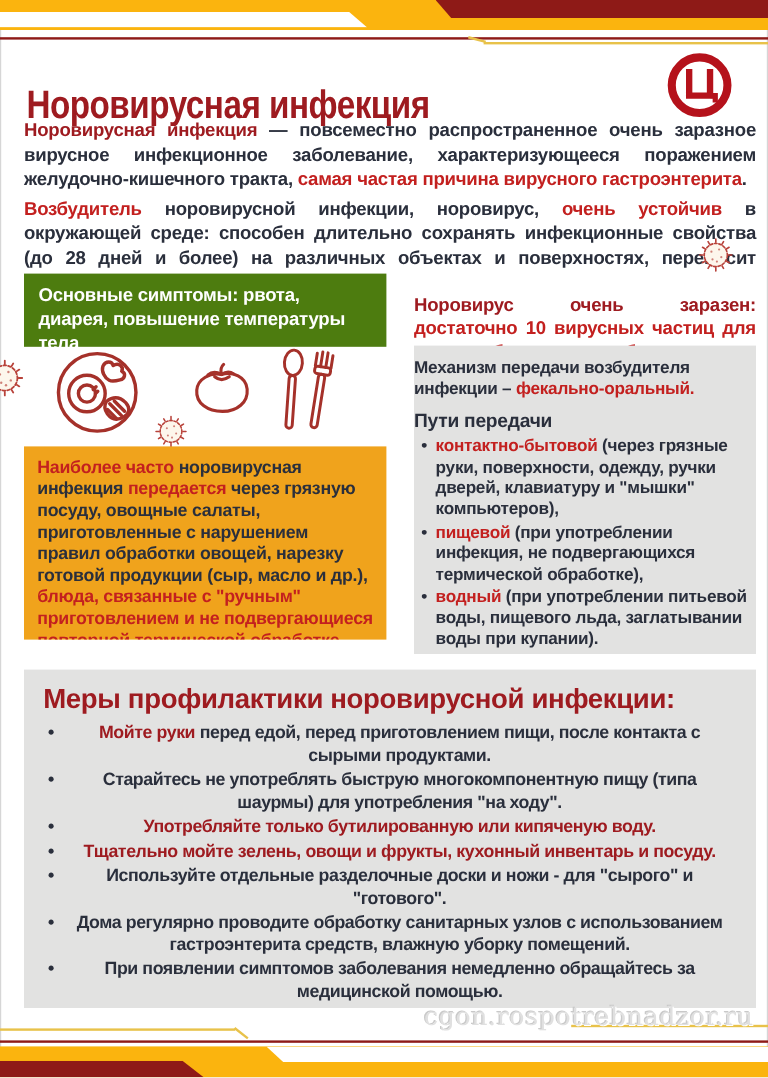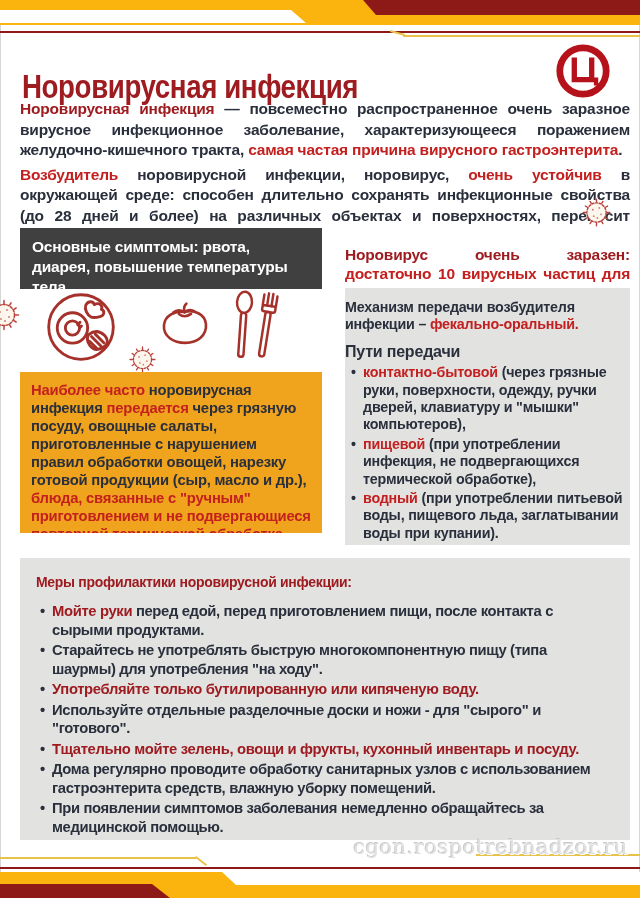--- a/index.html
+++ b/index.html
@@ -31,38 +31,38 @@
     clip-path:polygon(0 0,152px 0,170px 100%,0 100%);}
   
   .title{position:absolute;top:46px;left:22px;font-size:33px;line-height:38px;color:#9E1B20;
     letter-spacing:-0.5px;white-space:nowrap;transform:scaleX(.84);transform-origin:left top;}
   .logo{position:absolute;top:42px;left:554px;width:58px;height:58px;}
   
   .intro{position:absolute;top:99px;left:20px;width:610px;}
   .intro p{margin:0 0 4px 0;font-size:15.5px;line-height:20.5px;text-align:justify;letter-spacing:-0.2px;}
   
   .symptoms-box{position:absolute;top:228px;left:20px;width:302px;height:61px;box-sizing:border-box;
-    background:#404040;color:#ffffff;padding:9px 12px;font-size:15.5px;line-height:20px;letter-spacing:-0.2px;}
+    background:#4d7c0f;color:#ffffff;padding:9px 12px;font-size:15.5px;line-height:20px;letter-spacing:-0.2px;}
   .spread-box{position:absolute;top:372px;left:20px;width:302px;height:161px;box-sizing:border-box;
     background:#F0A31C;padding:9px 11px;font-size:14.8px;line-height:18px;letter-spacing:-0.2px;overflow:hidden;}
   
   .contagious{position:absolute;top:229px;left:345px;width:285px;font-size:15.5px;line-height:19.5px;
     text-align:justify;letter-spacing:-0.2px;}
   .routes-box{position:absolute;top:288px;left:345px;width:285px;height:257px;box-sizing:border-box;
     background:#E2E2E1;padding:11px 0;font-size:14.3px;line-height:17.4px;letter-spacing:-0.2px;overflow:hidden;}
   .mech{margin:0 0 9px 0;}
   .routes-title{margin:0 0 4px 0;color:#2A2F3C;font-size:16px;}
   ul.routes{list-style:none;margin:0;padding:0 0 0 18px;}
   ul.routes li{position:relative;margin:0 0 2px 0;}
   ul.routes li::before{content:"\2022";position:absolute;left:-12px;color:#2A2F3C;}
   
   .prevention-box{position:absolute;top:558px;left:20px;width:610px;height:282px;box-sizing:border-box;
     background:#E2E2E1;padding:7px 16px;overflow:hidden;}
-  .prevention-title{margin:4px 0 7px 0;font-size:14px;line-height:26px;color:#9E1B20;letter-spacing:-0.3px;}
-  ul.prevention{list-style:none;margin:0;padding:0 0 0 16px;}
+  .prevention-title{margin:4px 0 7px 0;font-size:23px;line-height:26px;color:#9E1B20;letter-spacing:-0.3px;}
+  ul.prevention{list-style:none;margin:0;padding:0 0 0 16px;text-align:center;}
   ul.prevention li{position:relative;margin:0 0 2px 0;font-size:14.8px;line-height:18.5px;letter-spacing:-0.35px;}
   ul.prevention li::before{content:"\2022";position:absolute;left:-12px;color:#2A2F3C;}
   
   .watermark{position:absolute;top:835px;right:12px;font-family:"DejaVu Serif", serif;font-weight:400;
     font-size:21px;letter-spacing:0.5px;color:#E0E0E0;text-shadow:1px 1px 0 #ffffff,-1px -1px 0 #c9c9c9;z-index:5;}
   
   .icon{position:absolute;}
   .plate{top:289px;left:43px;width:76px;height:76px;}
   .tomato{top:299px;left:156px;width:57px;height:56px;}
   .cutlery{top:290px;left:227px;width:60px;height:74px;}
@@ -170,22 +170,22 @@
       <li><span class="rd">водный </span><span class="dk">(при употреблении питьевой воды, пищевого льда, заглатывании воды при купании).</span></li>
     </ul>
   </div>
 
   <div class="prevention-box">
     <h2 class="prevention-title">Меры профилактики норовирусной инфекции:</h2>
     <ul class="prevention">
       <li><span class="mr">Мойте руки </span><span class="dk">перед едой, перед приготовлением пищи, после контакта с сырыми продуктами.</span></li>
       <li><span class="dk">Старайтесь не употреблять быструю многокомпонентную пищу (типа шаурмы) для употребления "на ходу".</span></li>
       <li><span class="mr">Употребляйте только бутилированную или кипяченую воду.</span></li>
+      <li><span class="mr">Тщательно мойте зелень, овощи и фрукты, кухонный инвентарь и посуду.</span></li>
       <li><span class="dk">Используйте отдельные разделочные доски и ножи - для "сырого" и "готового".</span></li>
-      <li><span class="mr">Тщательно мойте зелень, овощи и фрукты, кухонный инвентарь и посуду.</span></li>
       <li><span class="dk">Дома регулярно проводите обработку санитарных узлов с использованием гастроэнтерита средств, влажную уборку помещений.</span></li>
       <li><span class="dk">При появлении симптомов заболевания немедленно обращайтесь за медицинской помощью.</span></li>
     </ul>
   </div>
 
   <div class="watermark">cgon.rospotrebnadzor.ru</div>
 
   <div class="line-gold-bl"></div>
   <div class="diag-gold-b"></div>
   <div class="line-gold-br"></div>

